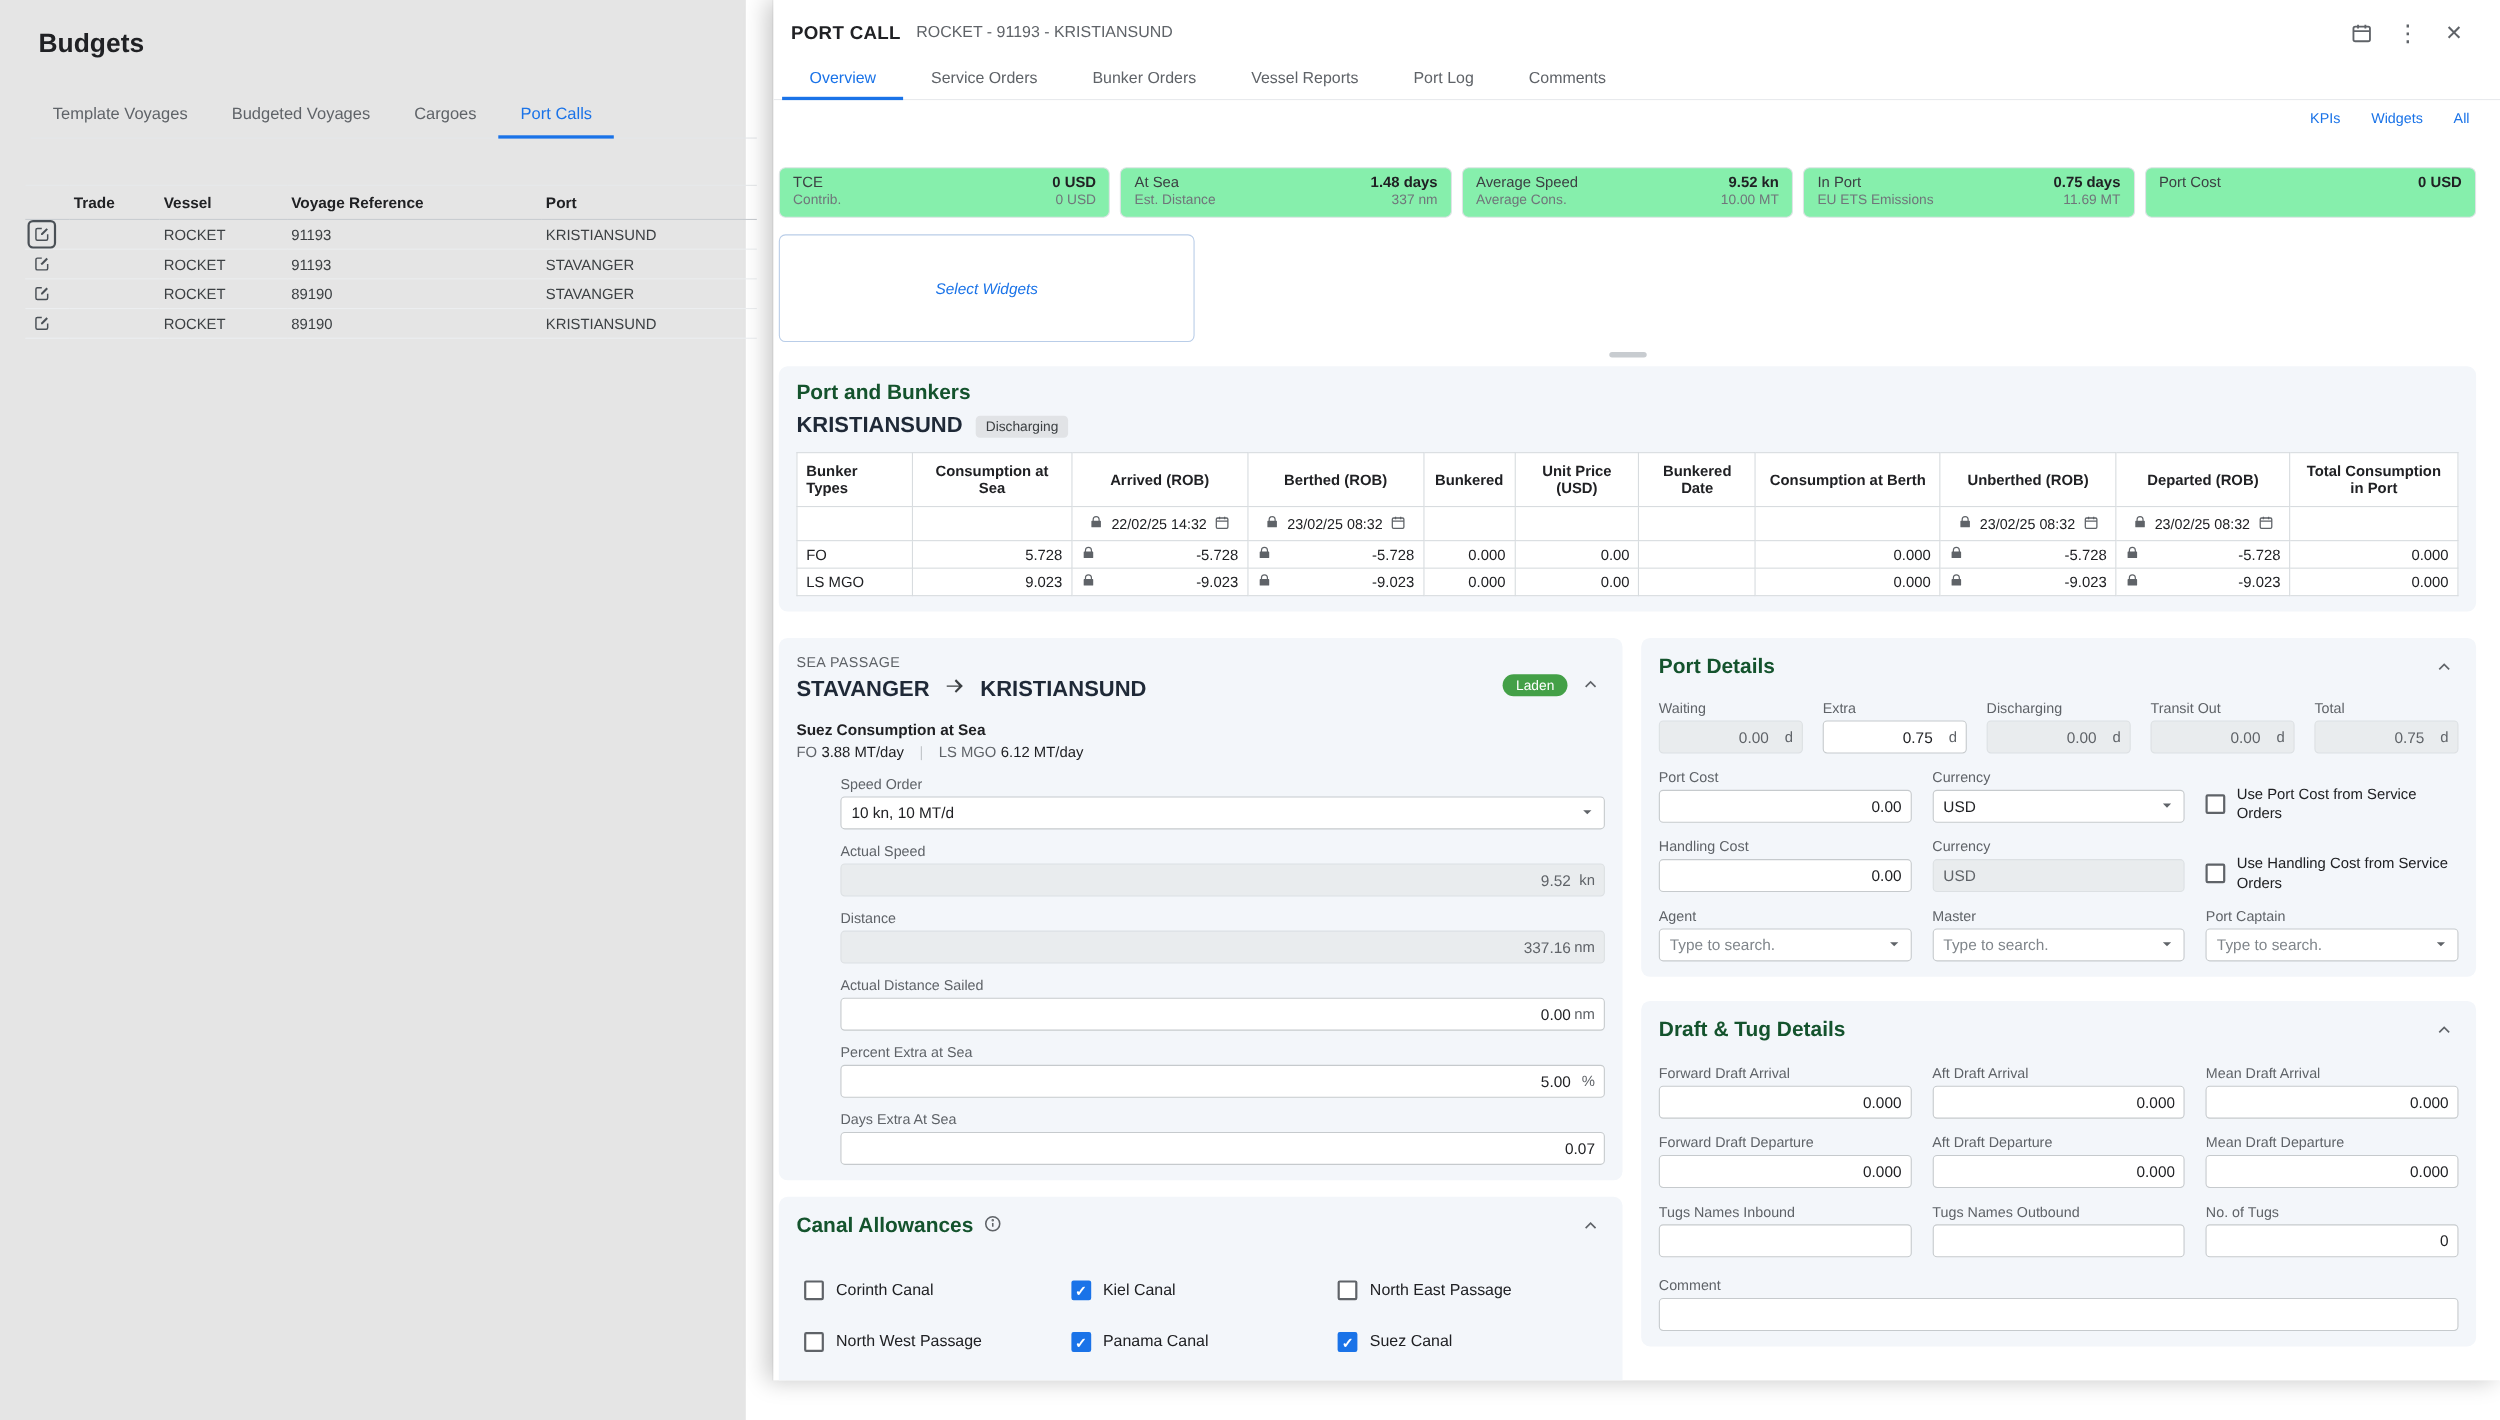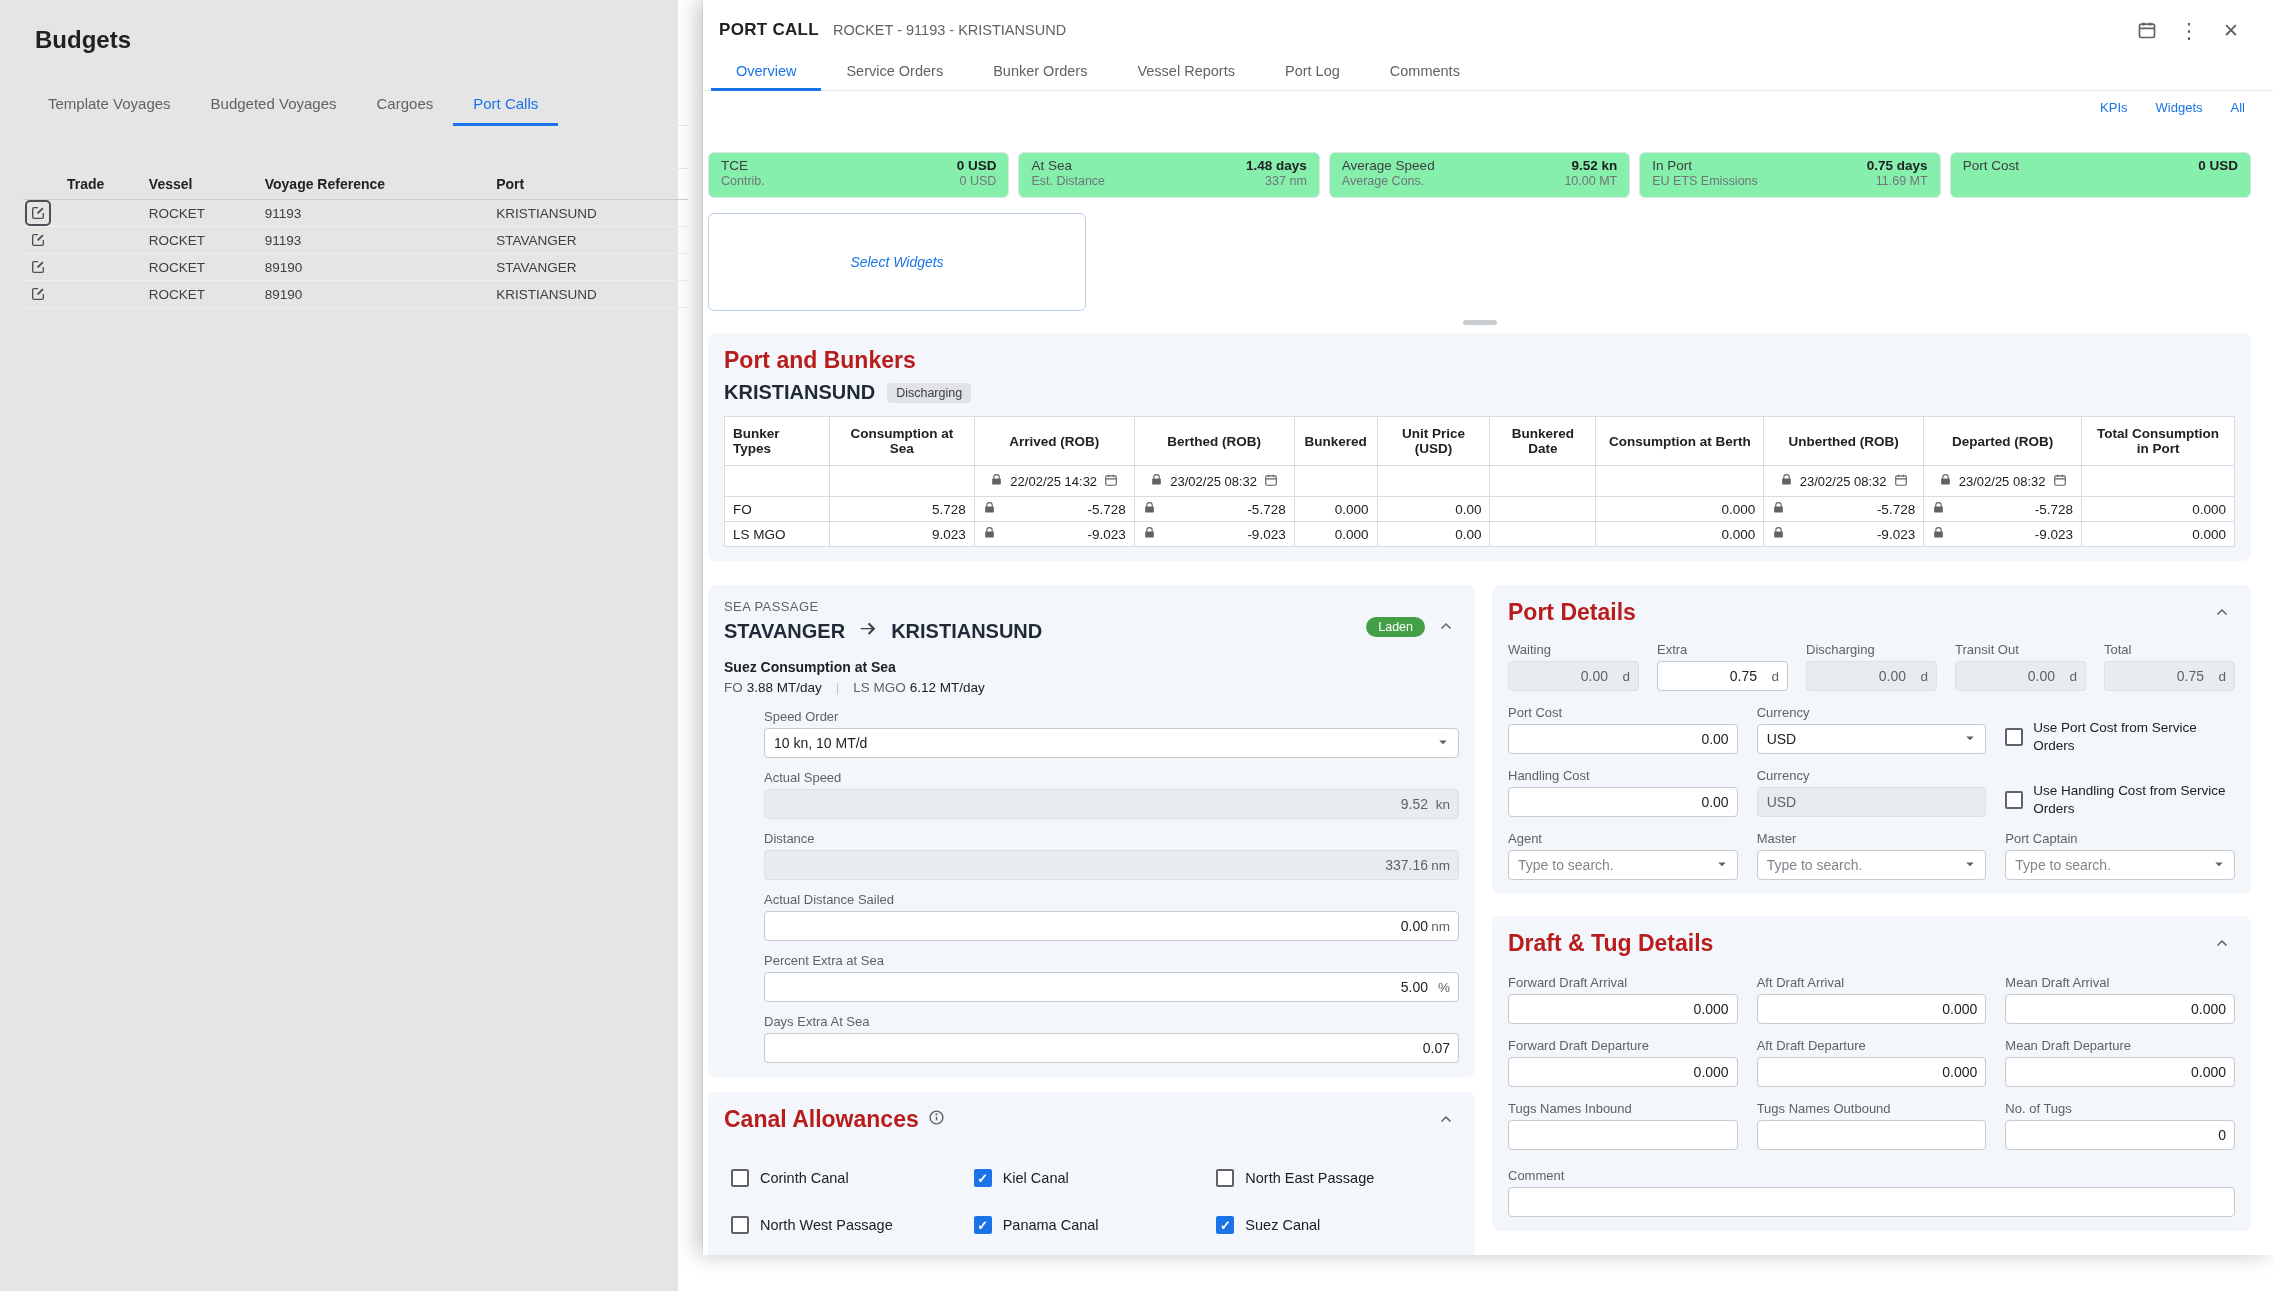--- a/index.html
+++ b/index.html
@@ -46,21 +46,21 @@
          padding:5px 12px; display:flex; flex-direction:column; justify-content:flex-start; gap:1px;margin-top:32px; }
   .kpi .r1 { display:flex; justify-content:space-between; font-size:13.5px; color:#3c4043; }
   .kpi .r1 .v { font-weight:700; color:#202124; }
   .kpi .r2 { display:flex; justify-content:space-between; font-size:12.5px; color:#70757a; }
   .widgetbox { margin-top:15px; width:378px; height:98px; border:1px solid #b9cde8; border-radius:6px;
                background:#fff; display:flex; align-items:center; justify-content:center;font-style:italic; }
   .widgetbox span { color:#1a73e8; font-size:14px; cursor:pointer; }
   .handle { width:34px; height:5px; border-radius:3px; background:#c8ccd0; margin:9px auto 8px; cursor:row-resize; }
   
   .panel { background:#f3f6fa; border-radius:8px; padding:14px 16px; }
-  .sec-title { font-size:23px; font-weight:700; color:#b91c1c; }
+  .sec-title { font-size:19px; font-weight:700; color:#14532d; }
   .chev { width:26px; height:26px; display:flex; align-items:center; justify-content:center; cursor:pointer; }
   .badge-green { background:#43a047; color:#fff; font-size:12.5px; font-weight:500; padding:3px 12px; border-radius:12px; }
   .badge-gray { background:#e1e3e6; color:#3c4043; font-size:12.5px; padding:3px 9px; border-radius:4px; }
   
   .btable { width:100%; border-collapse:collapse; background:#fff; font-size:13.5px; margin-top:12px; }
   .btable th, .btable td { border:1px solid #d8dcdf; padding:4px 8px; }
   .btable th { font-weight:600; text-align:center; padding:9px 8px; color:#202124; }
   .btable th:first-child { text-align:left; }
   .btable td { height:25px;margin-left:48px; }
   .btable td.num { text-align:right; }

